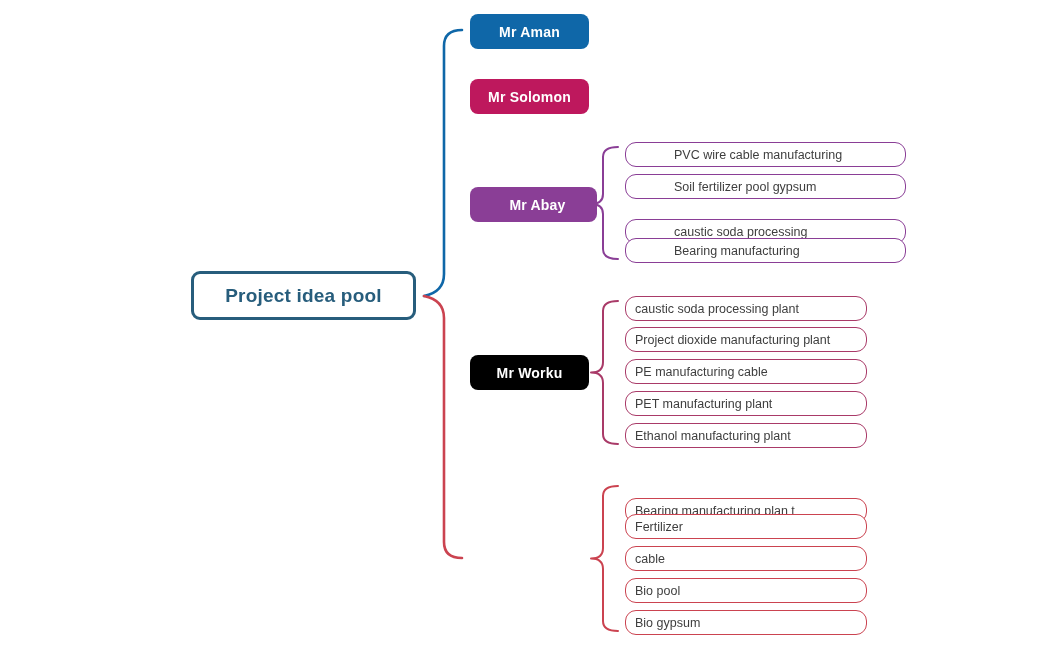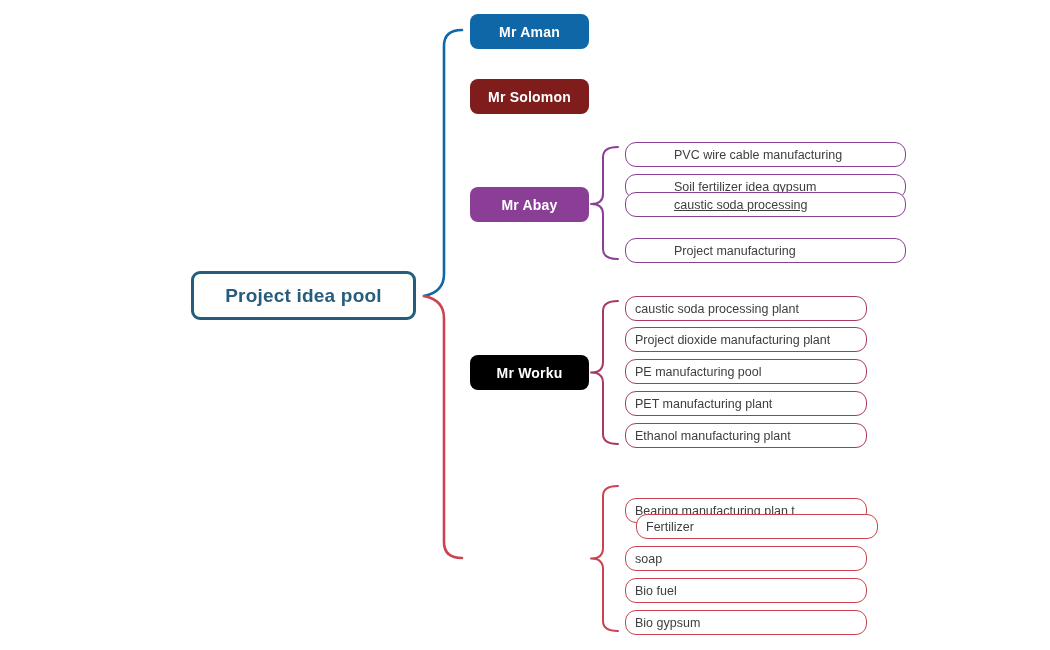--- a/index.html
+++ b/index.html
@@ -23,22 +23,22 @@
     border:3px solid #275d7c;border-radius:9px;background:#ffffff;
     color:#275d7c;font-size:19px;font-weight:700;letter-spacing:.2px;
     display:flex;align-items:center;justify-content:center;text-align:center;
   }
   .person{
     position:absolute;left:470px;width:119px;height:35px;
     border-radius:8px;color:#ffffff;font-size:14px;font-weight:600;
     display:flex;align-items:center;justify-content:center;letter-spacing:.2px;
   }
   .p-aman{background:#0f67a8;}
-  .p-solomon{background:#7f1d1d;}
-  .p-abay{background:#8a3e96;}
+  .p-solomon{background:#be185d;}
+  .p-abay{background:#8a3e96;padding-left:8px;}
   .p-worku{background:#000000;}
   .p-amir{background:#cb4350;}
 
   .item{
     position:absolute;left:625px;width:231px;height:23px;
     background:#ffffff;border-radius:11px;
     color:#3e3e3e;font-size:12.5px;
     display:flex;align-items:center;padding-left:9px;
   }
   .b-abay{border:1.6px solid #8a3e96;padding-left:48px;}
@@ -59,29 +59,29 @@
   </svg>
 
   <div class="root-node">Project idea pool</div>
 
   <div class="person p-aman" style="top:14px;">Mr Aman</div>
   <div class="person p-solomon" style="top:79px;">Mr Solomon</div>
   <div class="person p-abay" style="top:187px;">Mr Abay</div>
   <div class="person p-worku" style="top:355px;">Mr Worku</div>
 
   <div class="item b-abay" style="top:142px;">PVC wire cable manufacturing</div>
-  <div class="item b-abay" style="top:174px;">Soil fertilizer idea gypsum</div>
-  <div class="item b-abay" style="top:192px;text-decoration:underline;">caustic soda processing</div>
-  <div class="item b-abay" style="top:238px;">Project manufacturing</div>
+  <div class="item b-abay" style="top:174px;">Soil fertilizer pool gypsum</div>
+  <div class="item b-abay" style="top:219px;">caustic soda processing</div>
+  <div class="item b-abay" style="top:238px;">Bearing manufacturing</div>
 
   <div class="item b-worku" style="top:296px;">caustic soda processing plant</div>
   <div class="item b-worku" style="top:327px;">Project dioxide manufacturing plant</div>
-  <div class="item b-worku" style="top:359px;">PE manufacturing pool</div>
+  <div class="item b-worku" style="top:359px;">PE manufacturing cable</div>
   <div class="item b-worku" style="top:391px;">PET manufacturing plant</div>
   <div class="item b-worku" style="top:423px;">Ethanol manufacturing plant</div>
 
   <div class="item b-amir" style="top:498px;">Bearing manufacturing plan t</div>
-  <div class="item b-amir" style="top:514px;margin-left:11px;">Fertilizer</div>
-  <div class="item b-amir" style="top:546px;">soap</div>
-  <div class="item b-amir" style="top:578px;">Bio fuel</div>
+  <div class="item b-amir" style="top:514px;">Fertilizer</div>
+  <div class="item b-amir" style="top:546px;">cable</div>
+  <div class="item b-amir" style="top:578px;">Bio pool</div>
   <div class="item b-amir" style="top:610px;">Bio gypsum</div>
 
 </div>
 
 </body></html>

